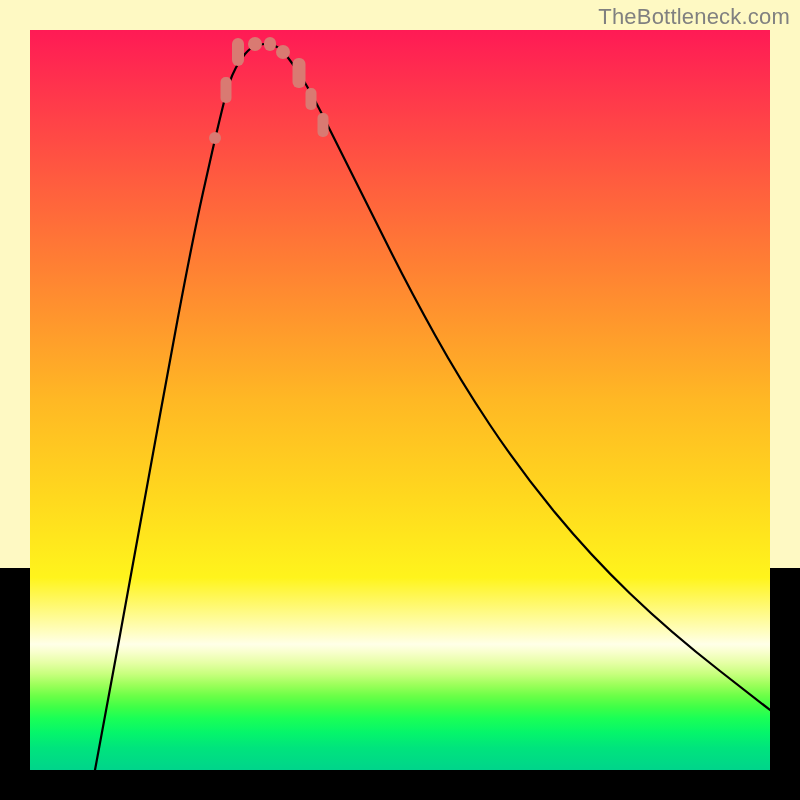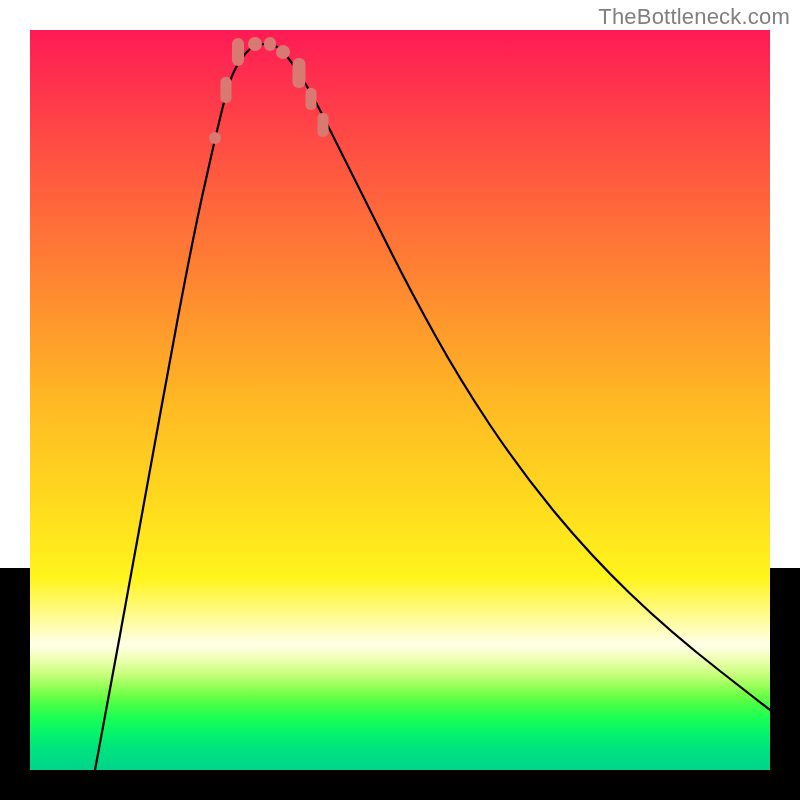--- a/index.html
+++ b/index.html
@@ -8,21 +8,21 @@
     width: 800px;
     height: 800px;
     background: #000;
     font-family: Arial, Helvetica, sans-serif;
     overflow: hidden;
   }
   .outer {
     position: relative;
     width: 800px;
     height: 568px;
-    background: #ffffff;
+    background: #fef9c3;
   }
   .plot {
     position: absolute;
     left: 30px;
     top: 30px;
     width: 740px;
     height: 740px;
     background: linear-gradient(to bottom,
       #ff1a55 0%,
       #ff3b4a 10%,

